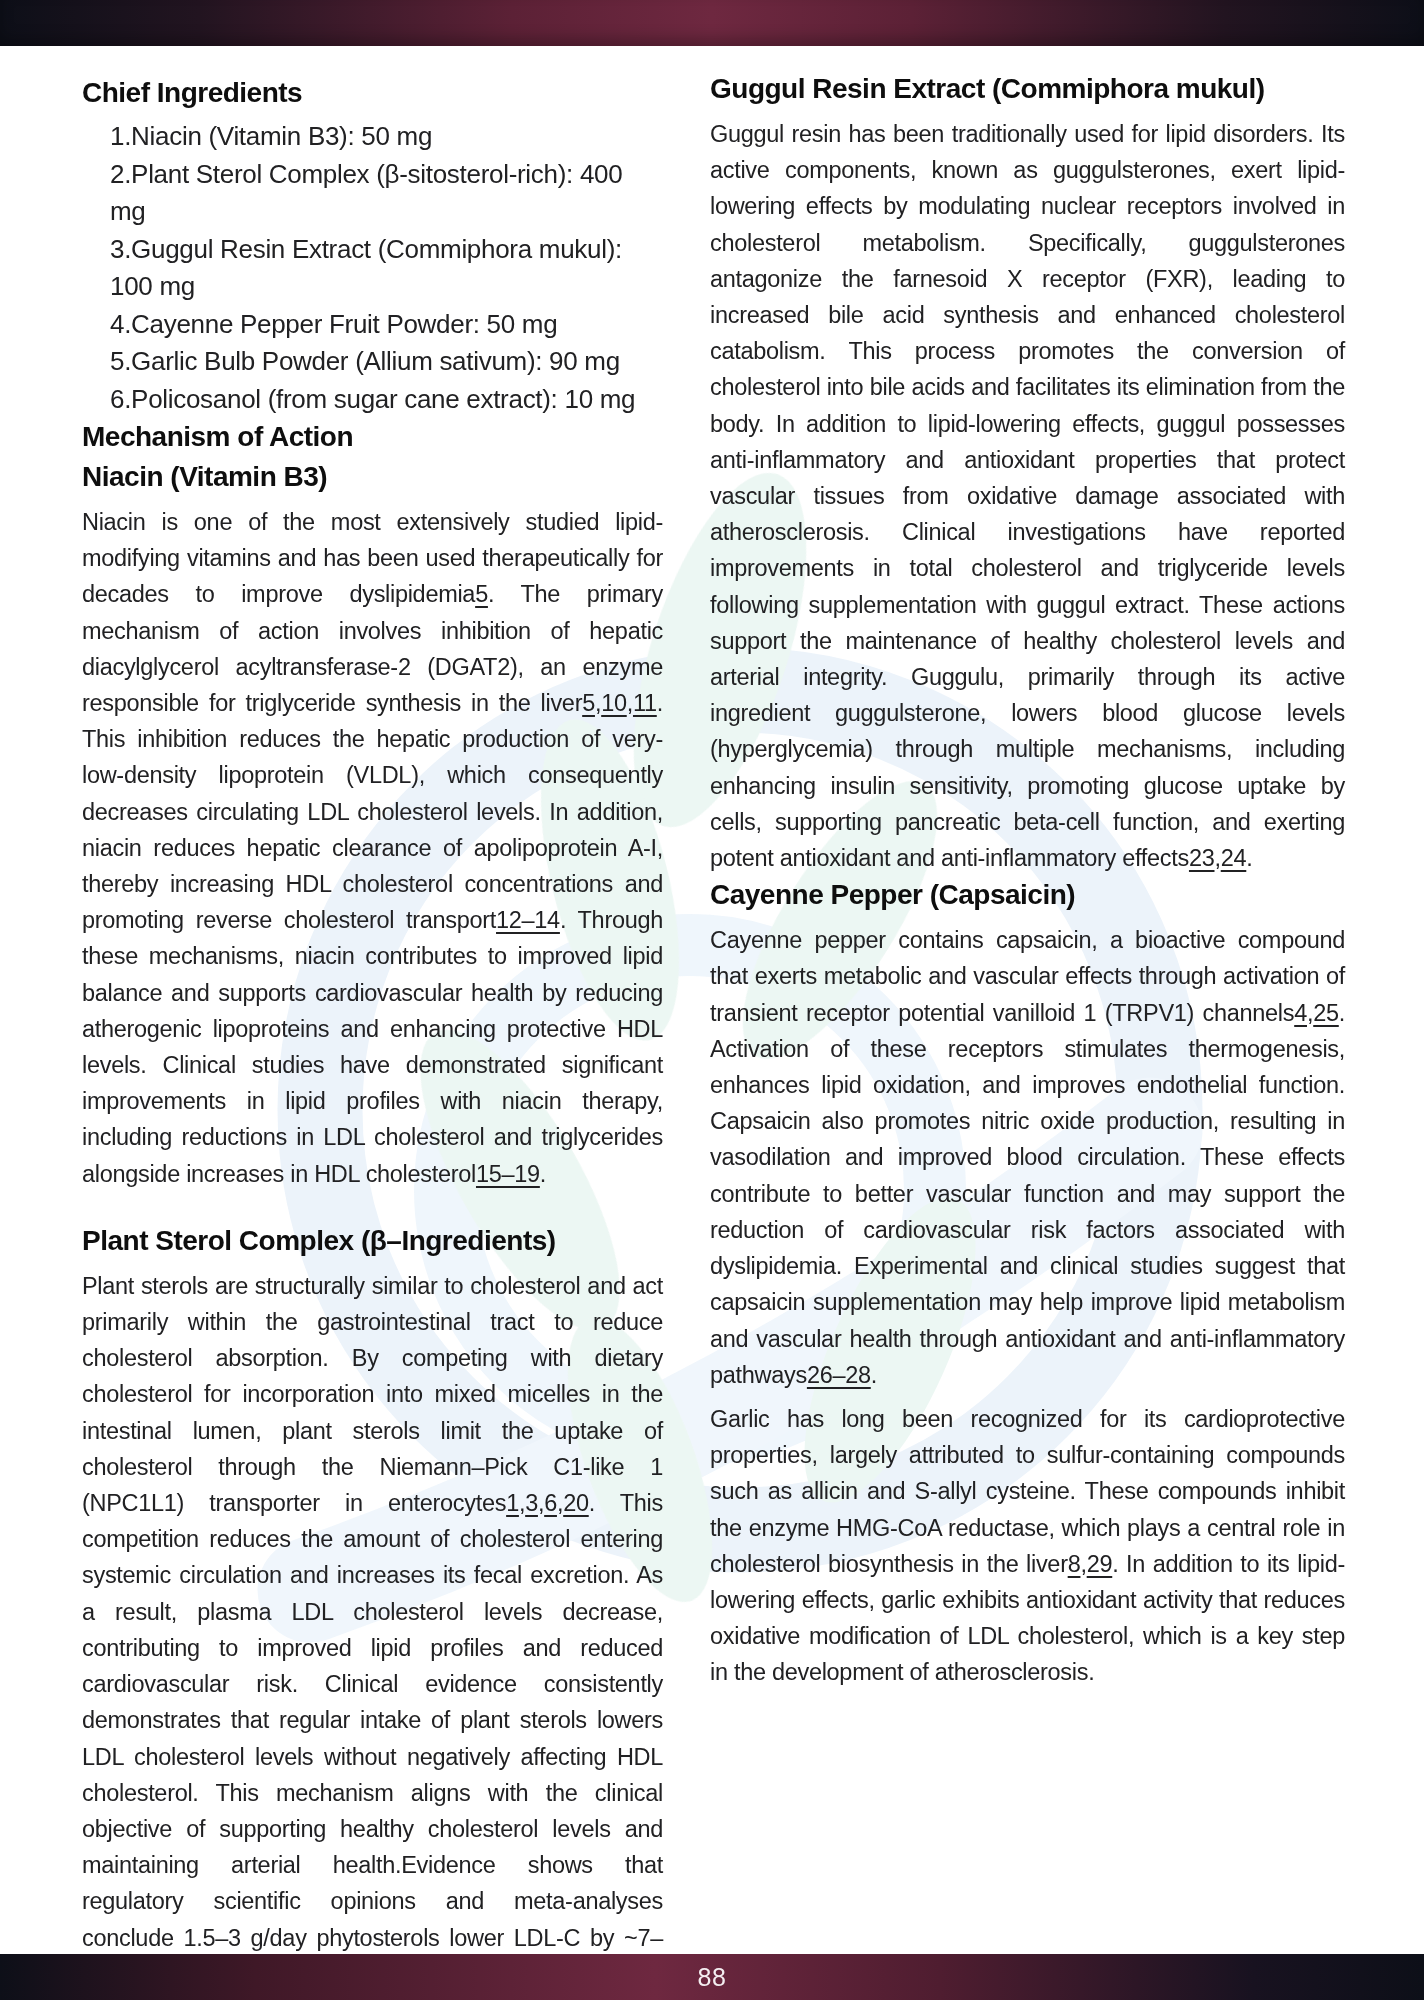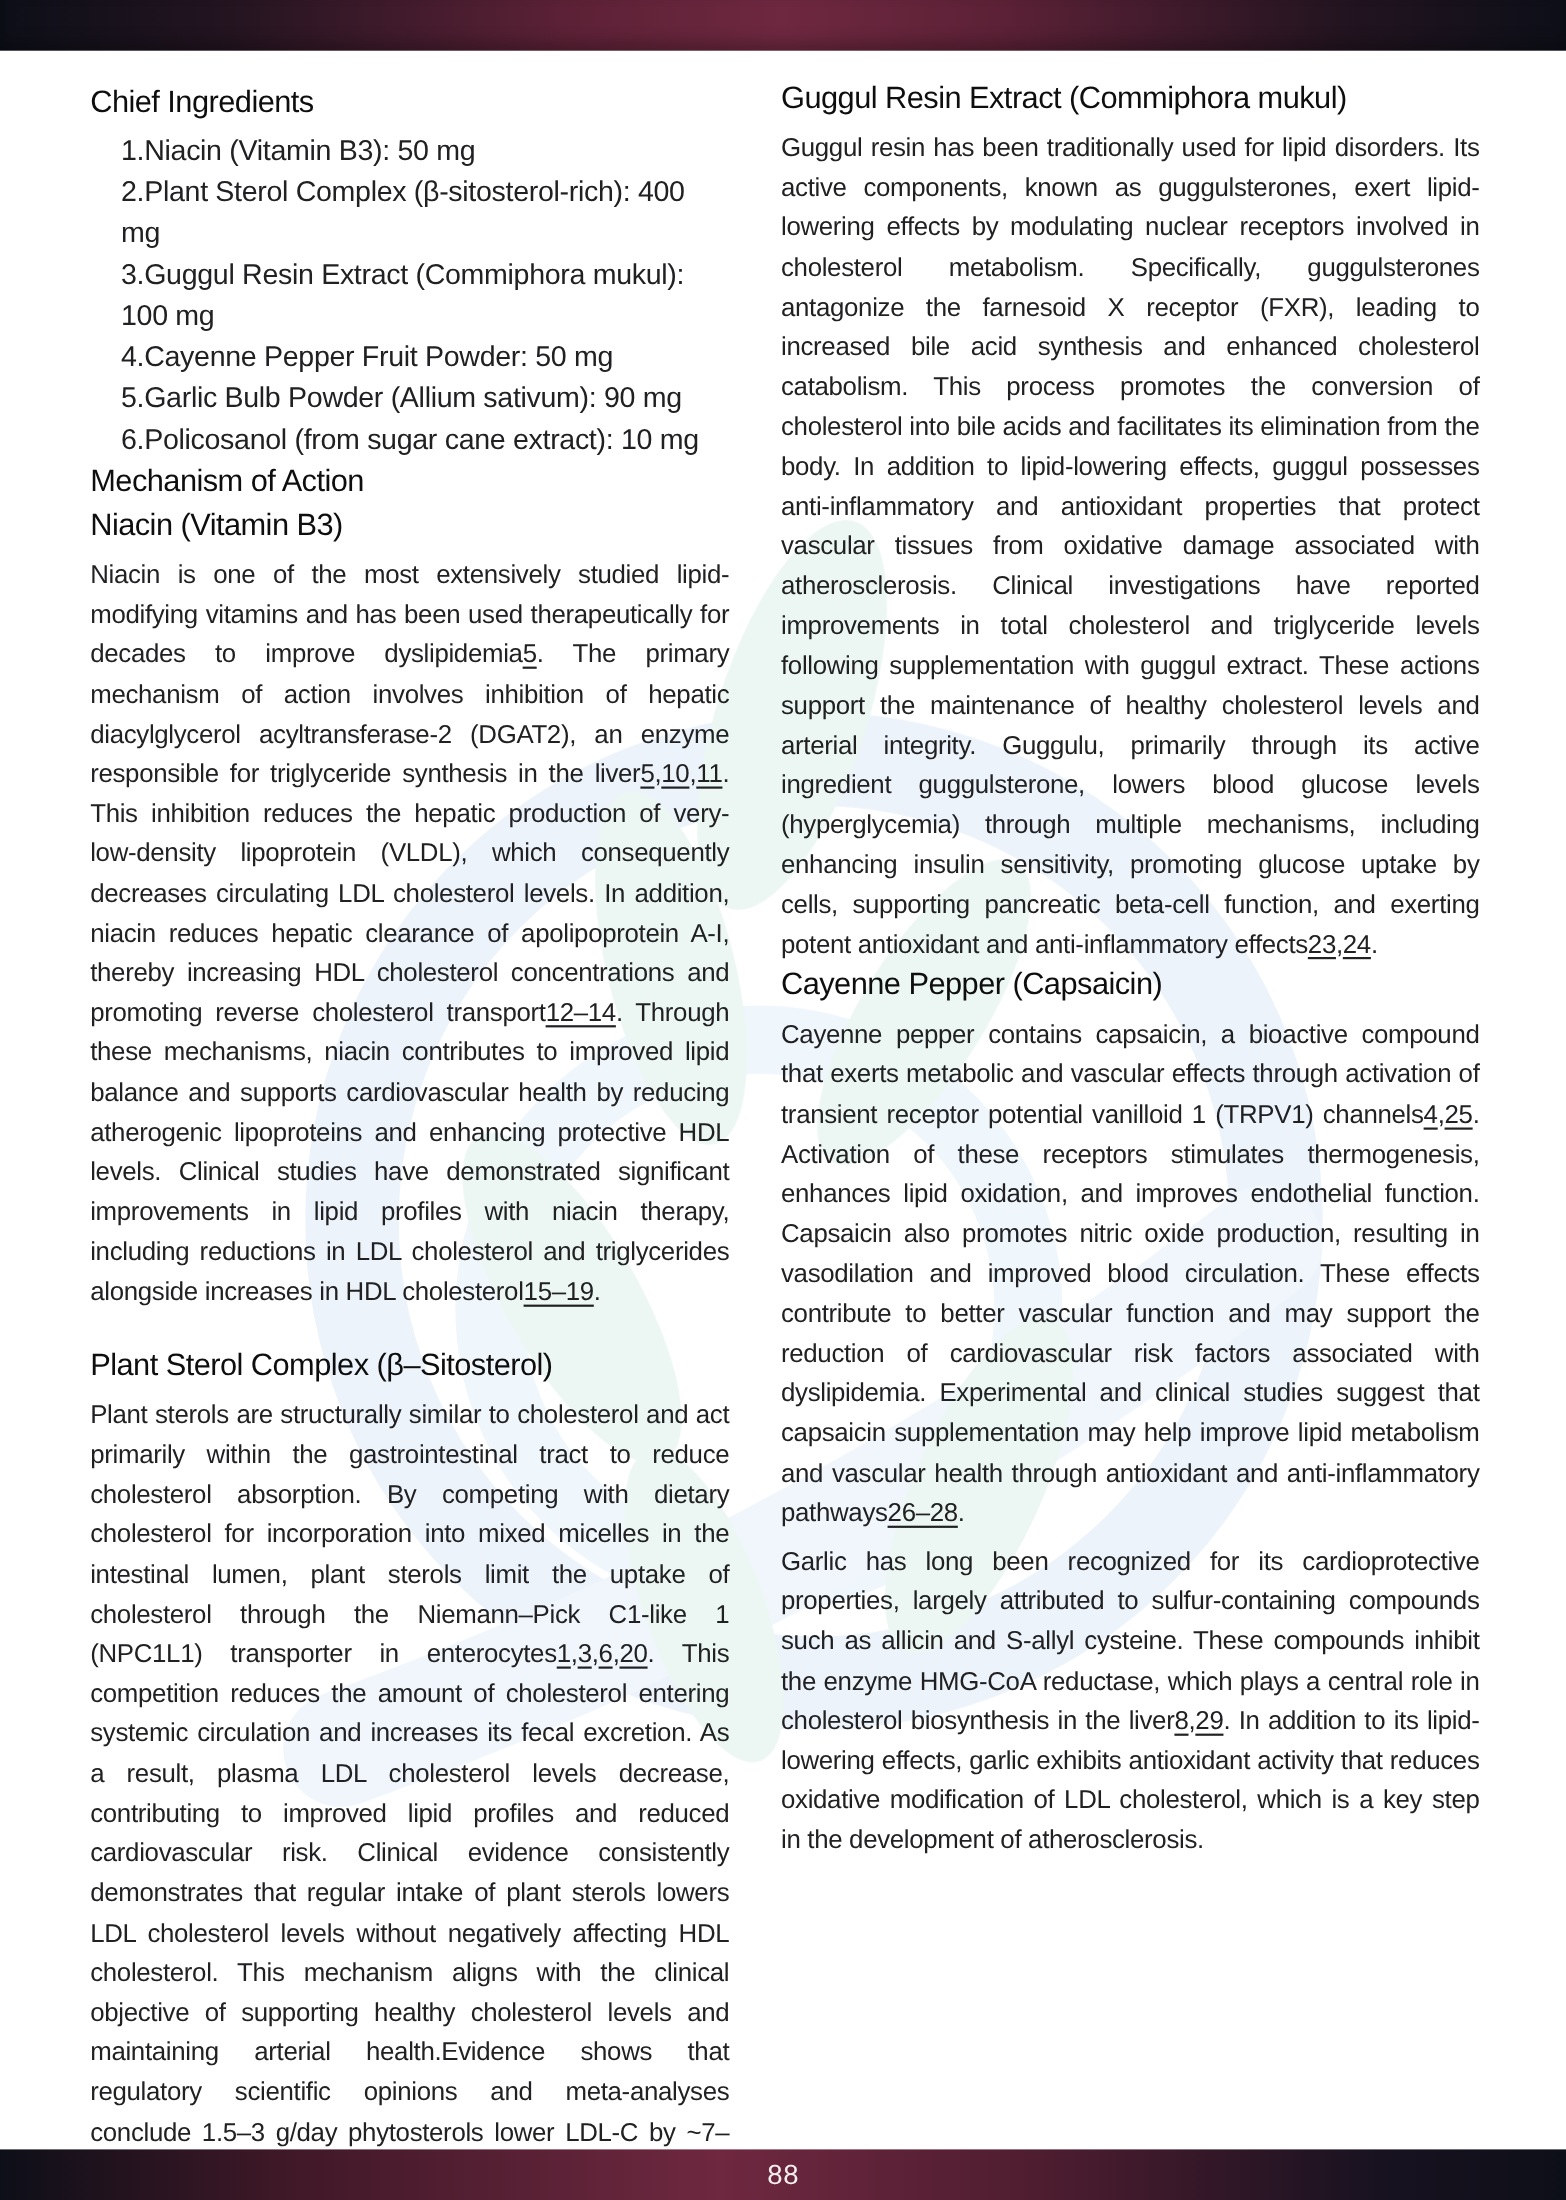--- a/index.html
+++ b/index.html
@@ -8,21 +8,21 @@
   .bar{position:absolute;left:0;right:0;height:46px;z-index:3;
        background:linear-gradient(90deg,#0d0f18 0%,#221420 14%,#5c2136 36%,#6e2840 50%,#5c2136 64%,#221420 86%,#0d0f18 100%);}
   .bar.top{top:0;box-shadow:inset 0 -8px 14px rgba(0,0,0,0.25);}
   .bar.bottom{bottom:0;display:flex;align-items:center;justify-content:center;
        background:linear-gradient(90deg,#0d0f18 0%,#3f1827 18%,#6e2840 46%,#4f1d30 66%,#181220 88%,#0d0f18 100%);}
   .page-number{color:#f4eef1;font-size:25px;letter-spacing:0.5px;}
   .watermark{position:absolute;left:200px;top:340px;z-index:0;}
   .content{position:absolute;top:70px;left:82px;width:1263px;display:flex;gap:47px;z-index:1;}
   .col-left{width:581px;flex:0 0 581px;}
   .col-right{width:635px;flex:0 0 635px;}
-  h2,h3{margin:0;color:#0e0e0e;font-weight:400;font-size:28px;line-height:38px;letter-spacing:-0.5px;}
+  h2,h3{margin:0;color:#0e0e0e;font-weight:700;font-size:28px;line-height:38px;letter-spacing:-0.5px;}
   .h-ingredients{margin:4px 0 6px 0;}
   .h-mech{}
   .h-sub{margin-top:2px;}
   .h-gap{}
   .h-plant{margin-top:30px;}
   p.body{margin:8px 0 0 0;font-size:23.5px;line-height:36.2px;letter-spacing:-0.3px;
          text-align:justify;color:#212123;}
   p.body u{text-decoration-thickness:2px;text-underline-offset:4px;}
   ol.ingredients{list-style:none;margin:4px 0 0 0;padding:0 0 0 28px;}
   ol.ingredients li{font-size:26px;line-height:37.5px;letter-spacing:-0.3px;color:#212123;}
@@ -62,21 +62,21 @@
         <li><span class="num">3.</span><span>Guggul Resin Extract (Commiphora mukul): 100 mg</span></li>
         <li><span class="num">4.</span><span>Cayenne Pepper Fruit Powder: 50 mg</span></li>
         <li><span class="num">5.</span><span>Garlic Bulb Powder (Allium sativum): 90 mg</span></li>
         <li><span class="num">6.</span><span>Policosanol (from sugar cane extract): 10 mg</span></li>
       </ol>
 
       <h2 class="h-mech">Mechanism of Action</h2>
       <h3 class="h-sub">Niacin (Vitamin B3)</h3>
       <p class="body">Niacin is one of the most extensively studied lipid-modifying vitamins and has been used therapeutically for decades to improve dyslipidemia<u>5</u>. The primary mechanism of action involves inhibition of hepatic diacylglycerol acyltransferase-2 (DGAT2), an enzyme responsible for triglyceride synthesis in the liver<u>5</u>,<u>10</u>,<u>11</u>. This inhibition reduces the hepatic production of very-low-density lipoprotein (VLDL), which consequently decreases circulating LDL cholesterol levels. In addition, niacin reduces hepatic clearance of apolipoprotein A-I, thereby increasing HDL cholesterol concentrations and promoting reverse cholesterol transport<u>12–14</u>. Through these mechanisms, niacin contributes to improved lipid balance and supports cardiovascular health by reducing atherogenic lipoproteins and enhancing protective HDL levels. Clinical studies have demonstrated significant improvements in lipid profiles with niacin therapy, including reductions in LDL cholesterol and triglycerides alongside increases in HDL cholesterol<u>15–19</u>.</p>
 
-      <h3 class="h-plant">Plant Sterol Complex (β–Sitosterol)</h3>
+      <h3 class="h-plant">Plant Sterol Complex (β–Ingredients)</h3>
       <p class="body">Plant sterols are structurally similar to cholesterol and act primarily within the gastrointestinal tract to reduce cholesterol absorption. By competing with dietary cholesterol for incorporation into mixed micelles in the intestinal lumen, plant sterols limit the uptake of cholesterol through the Niemann–Pick C1-like 1 (NPC1L1) transporter in enterocytes<u>1</u>,<u>3</u>,<u>6</u>,<u>20</u>. This competition reduces the amount of cholesterol entering systemic circulation and increases its fecal excretion. As a result, plasma LDL cholesterol levels decrease, contributing to improved lipid profiles and reduced cardiovascular risk. Clinical evidence consistently demonstrates that regular intake of plant sterols lowers LDL cholesterol levels without negatively affecting HDL cholesterol. This mechanism aligns with the clinical objective of supporting healthy cholesterol levels and maintaining arterial health.Evidence shows that regulatory scientific opinions and meta-analyses conclude 1.5–3 g/day phytosterols lower LDL-C by ~7–12% within 2–3 weeks; effects are dose-responsive up to ~3 g/day. (This product provides ~0.45 g/serving -- below typical therapeutic intakes).<u>21</u>,<u>22</u>.</p>
     </div>
 
     <div class="col-right">
       <h3>Guggul Resin Extract (Commiphora mukul)</h3>
       <p class="body">Guggul resin has been traditionally used for lipid disorders. Its active components, known as guggulsterones, exert lipid-lowering effects by modulating nuclear receptors involved in cholesterol metabolism. Specifically, guggulsterones antagonize the farnesoid X receptor (FXR), leading to increased bile acid synthesis and enhanced cholesterol catabolism. This process promotes the conversion of cholesterol into bile acids and facilitates its elimination from the body. In addition to lipid-lowering effects, guggul possesses anti-inflammatory and antioxidant properties that protect vascular tissues from oxidative damage associated with atherosclerosis. Clinical investigations have reported improvements in total cholesterol and triglyceride levels following supplementation with guggul extract. These actions support the maintenance of healthy cholesterol levels and arterial integrity. Guggulu, primarily through its active ingredient guggulsterone, lowers blood glucose levels (hyperglycemia) through multiple mechanisms, including enhancing insulin sensitivity, promoting glucose uptake by cells, supporting pancreatic beta-cell function, and exerting potent antioxidant and anti-inflammatory effects<u>23</u>,<u>24</u>.</p>
 
       <h3 class="h-gap">Cayenne Pepper (Capsaicin)</h3>
       <p class="body">Cayenne pepper contains capsaicin, a bioactive compound that exerts metabolic and vascular effects through activation of transient receptor potential vanilloid 1 (TRPV1) channels<u>4</u>,<u>25</u>. Activation of these receptors stimulates thermogenesis, enhances lipid oxidation, and improves endothelial function. Capsaicin also promotes nitric oxide production, resulting in vasodilation and improved blood circulation. These effects contribute to better vascular function and may support the reduction of cardiovascular risk factors associated with dyslipidemia. Experimental and clinical studies suggest that capsaicin supplementation may help improve lipid metabolism and vascular health through antioxidant and anti-inflammatory pathways<u>26–28</u>.</p>
 

